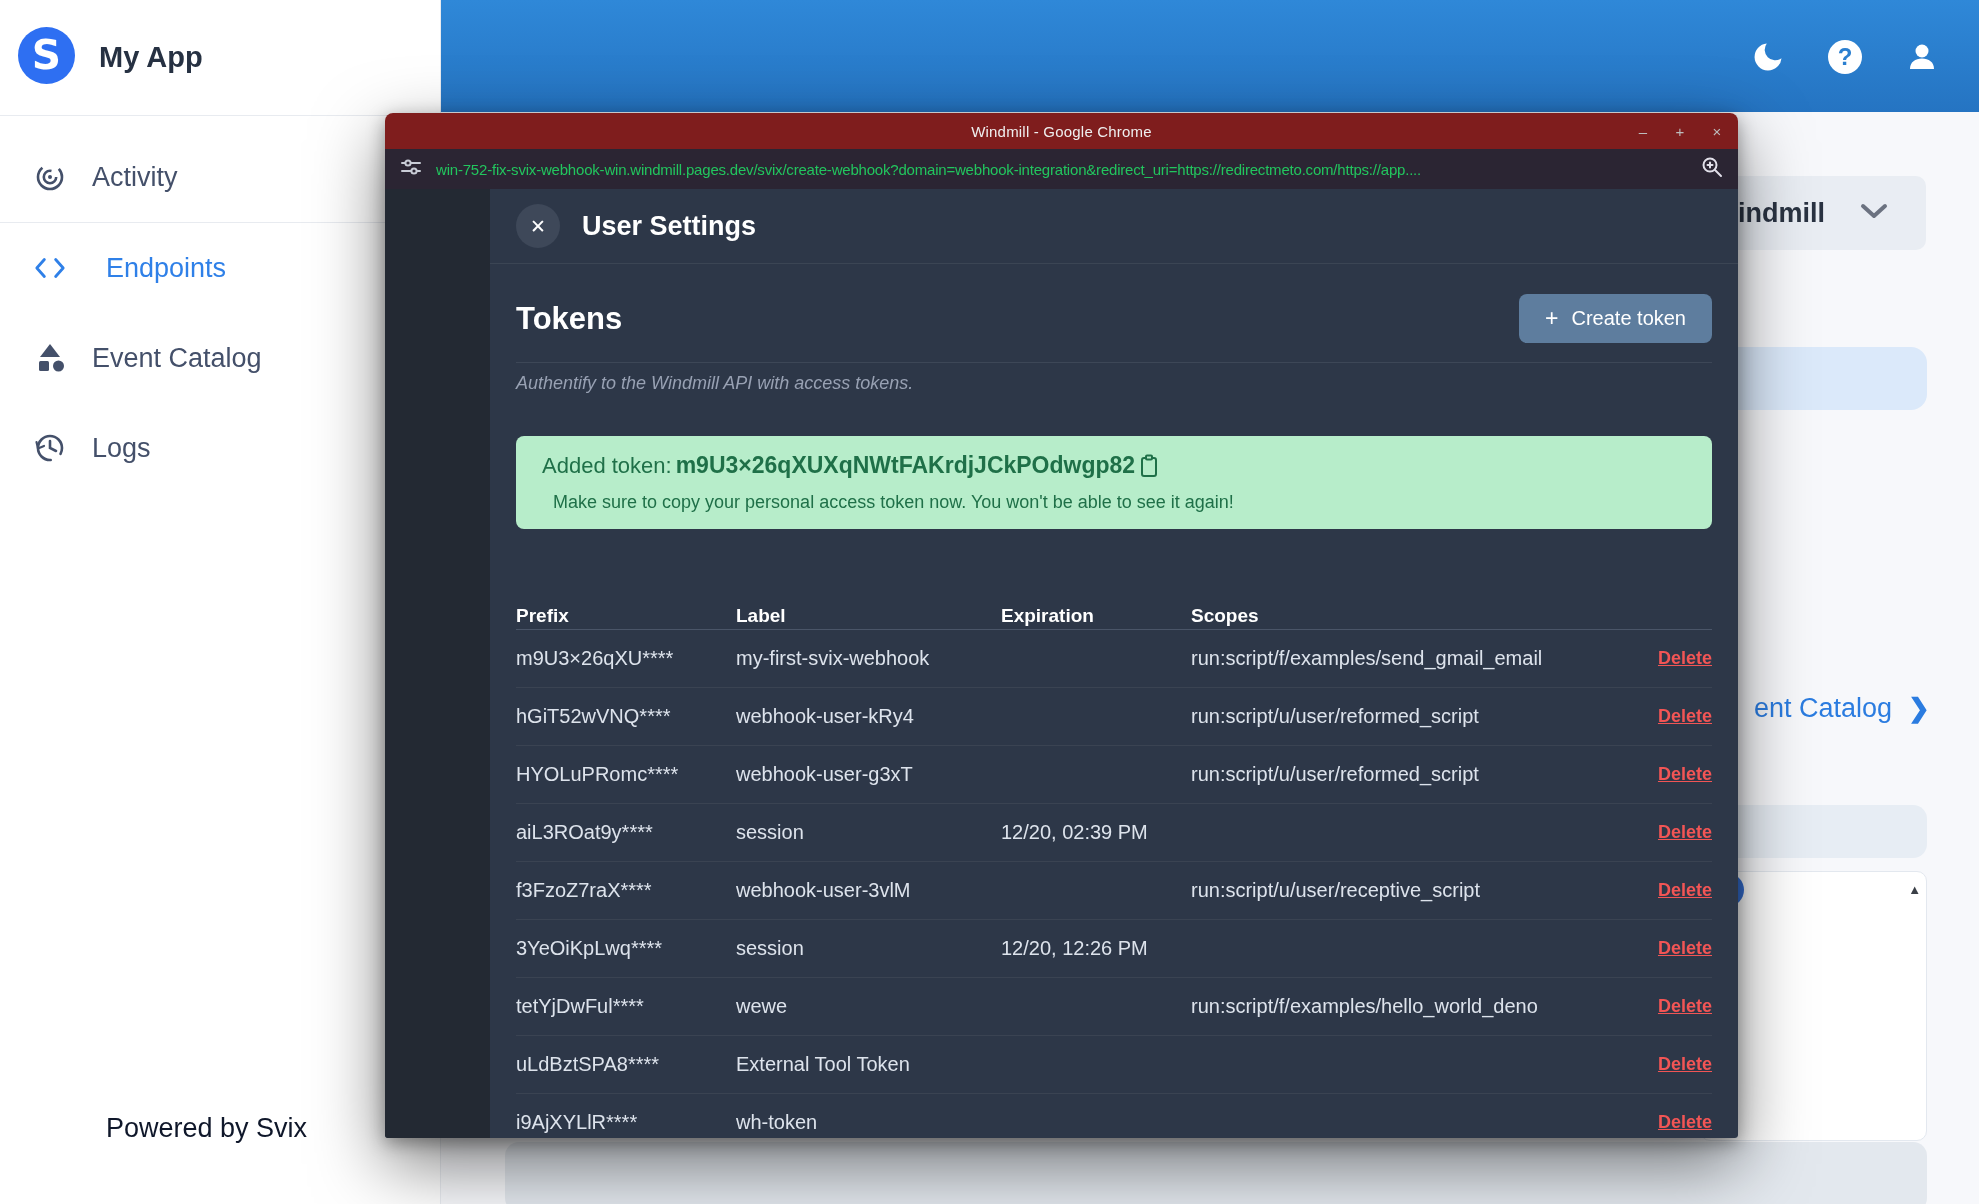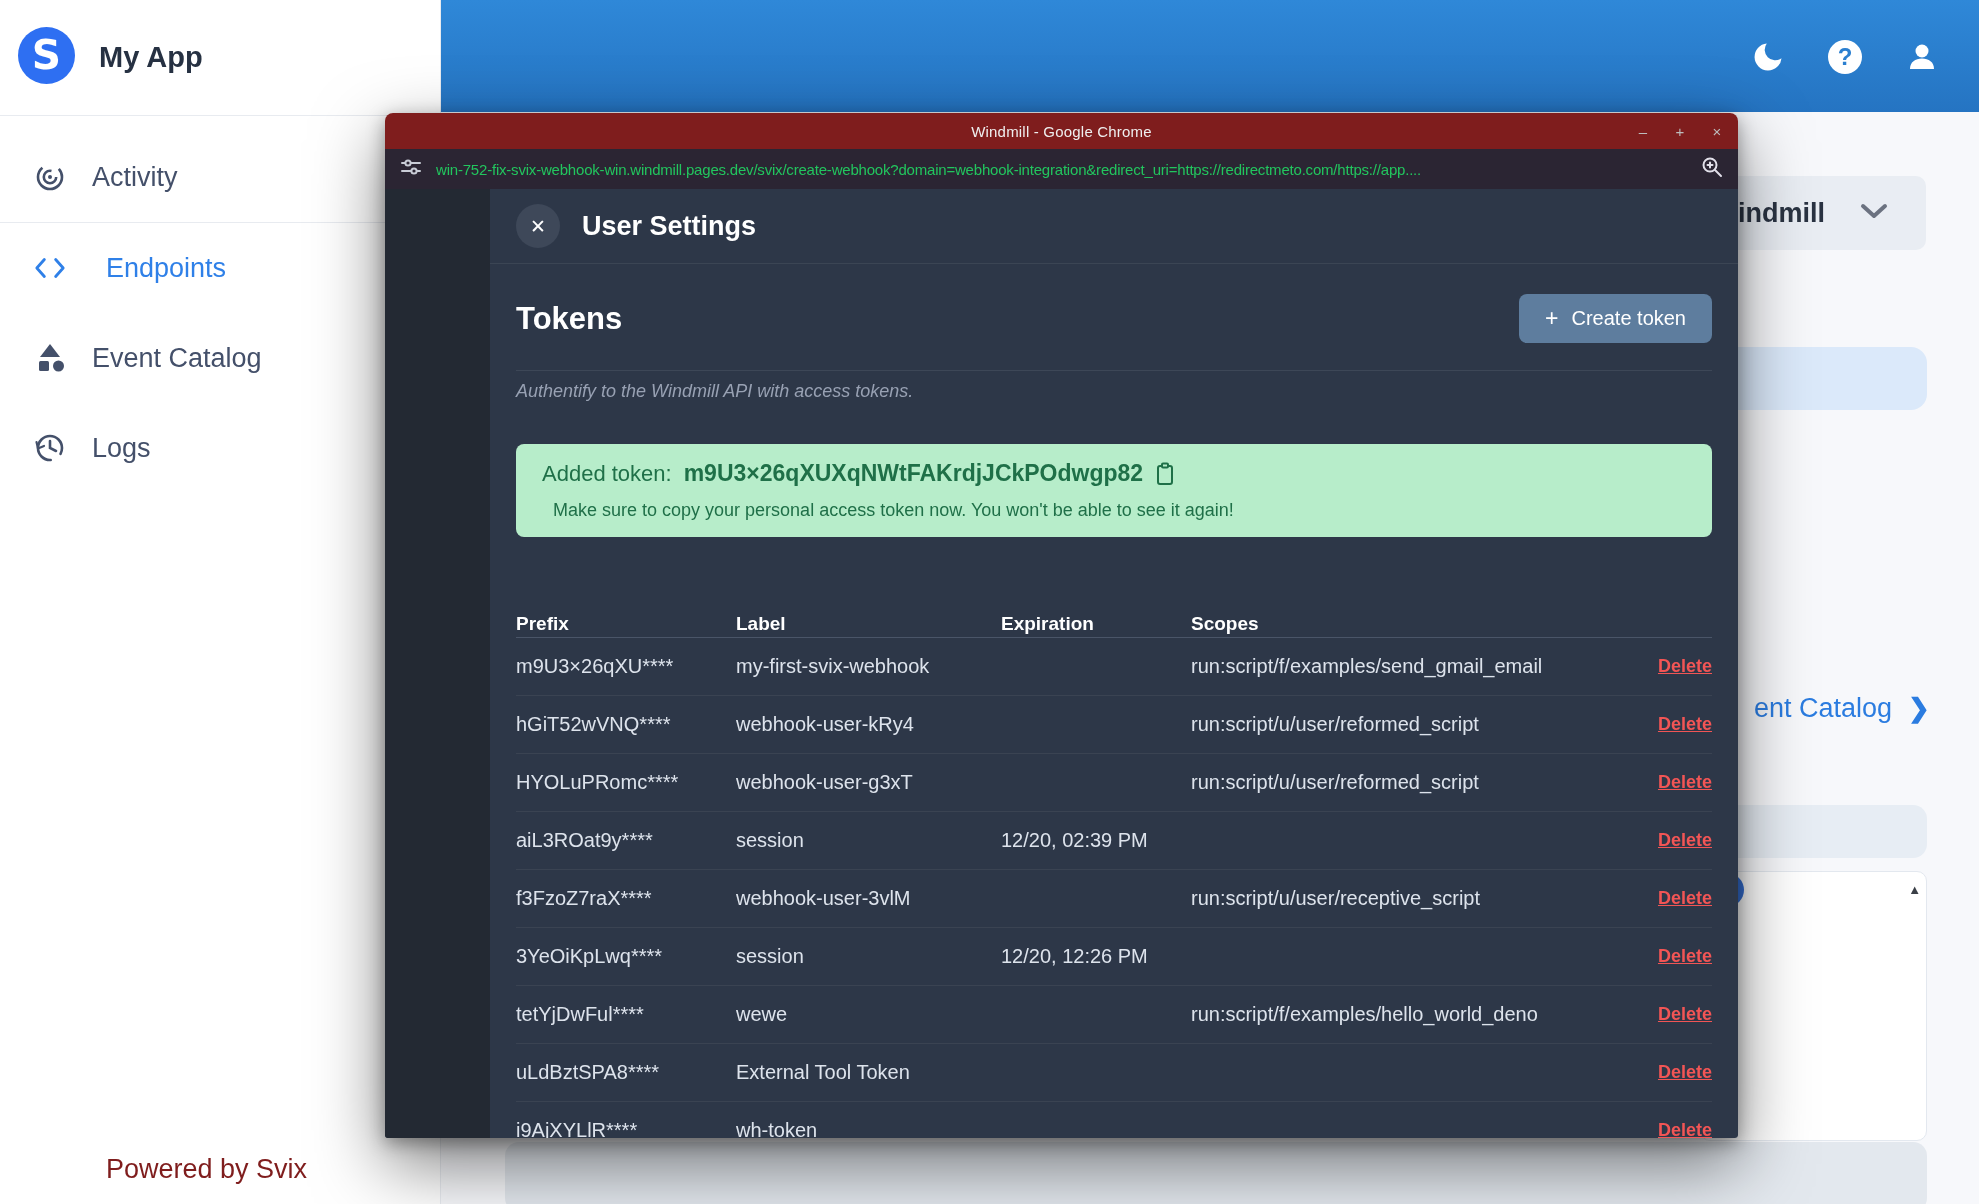--- a/index.html
+++ b/index.html
@@ -11,21 +11,21 @@
            border-right:1px solid #e8ebf0;box-sizing:border-box;}
   .side-head{height:116px;display:flex;align-items:center;gap:24px;padding-left:18px;
              border-bottom:1px solid #e8ebf0;box-sizing:border-box;}
   .app-name{font-size:29px;font-weight:bold;color:#263142;}
   .nav{margin-top:16px;}
   .nav-item{height:90px;display:flex;align-items:center;gap:26px;padding-left:34px;
             font-size:27px;color:#44506a;cursor:pointer;}
   .nav-item.first{border-bottom:1px solid #e8ebf0;}
   .nav-item.active{color:#2f80e8;gap:40px;}
   .nav-ico{width:32px;height:32px;display:flex;align-items:center;justify-content:center;flex-shrink:0;}
-  .side-footer{position:absolute;left:106px;top:1154px;font-size:27px;color:#7f1d1d;}
+  .side-footer{position:absolute;left:106px;top:1113px;font-size:27px;color:#0f172a;}
 
   
   .topbar{position:absolute;left:441px;top:0;width:1538px;height:112px;
           background:linear-gradient(#2f88d8,#2574c2);}
   .topbar-ico{position:absolute;top:38px;width:38px;height:38px;display:flex;
               align-items:center;justify-content:center;cursor:pointer;}
   .help-circle{width:34px;height:34px;border-radius:50%;background:#fff;color:#2b7fd0;
                font-size:24px;font-weight:bold;display:flex;align-items:center;justify-content:center;}
 
   
@@ -62,29 +62,29 @@
 
   
   .modal{flex:1;display:flex;flex-direction:column;overflow:hidden;color:#e8edf4;}
   .modal-header{display:flex;align-items:center;gap:22px;padding:15px 26px;
                 border-bottom:1px solid #3b4554;flex-shrink:0;}
   .close-btn{width:44px;height:44px;border-radius:50%;background:#3e4859;color:#fff;
              display:flex;align-items:center;justify-content:center;font-size:19px;cursor:pointer;flex-shrink:0;}
   .modal-title{font-size:27px;font-weight:600;color:#fff;}
   .modal-body{padding:0 26px;overflow:hidden;}
   .tokens-head{margin-top:30px;display:flex;justify-content:space-between;align-items:center;
-               border-bottom:1px solid #3d4757;padding-bottom:27px;}
+               border-bottom:1px solid #3d4757;padding-bottom:19px;}
   .tokens-title{font-size:31px;font-weight:bold;color:#fff;}
   .create-btn{background:#5e7d9e;color:#fff;font-size:20px;border:none;border-radius:8px;
               padding:13px 26px;display:flex;align-items:center;gap:13px;cursor:pointer;
               font-family:"Liberation Sans",sans-serif;}
   .create-plus{font-size:23px;font-weight:400;line-height:1;}
   .subtitle{margin-top:10px;font-style:italic;color:#98a1b3;font-size:18px;}
   .alert{margin-top:42px;background:#b7edca;border-radius:8px;padding:16px 26px;color:#1f7048;}
-  .alert-l1{font-size:22px;display:flex;align-items:center;gap:12px;}
+  .alert-l1{font-size:22px;display:flex;align-items:center;gap:4px;}
   .alert-token{font-weight:bold;font-size:23px;}
   .copy-ico{cursor:pointer;display:flex;align-items:center;}
   .alert-l2{margin-top:13px;margin-left:11px;font-size:18px;}
   .tok-table{margin-top:76px;}
   .t-grid{display:grid;grid-template-columns:220px 265px 190px 1fr 90px;align-items:center;}
   .t-head{color:#fff;font-weight:bold;font-size:19px;padding-bottom:2px;border-bottom:1px solid #4a5568;}
   .t-row{font-size:20px;color:#dde3ec;padding:17px 0;border-bottom:1px solid #3a4352;}
   .t-cell{overflow:hidden;white-space:nowrap;}
   .del-link{color:#f25555;text-decoration:underline;font-size:18px;font-weight:600;
             justify-self:end;cursor:pointer;}

